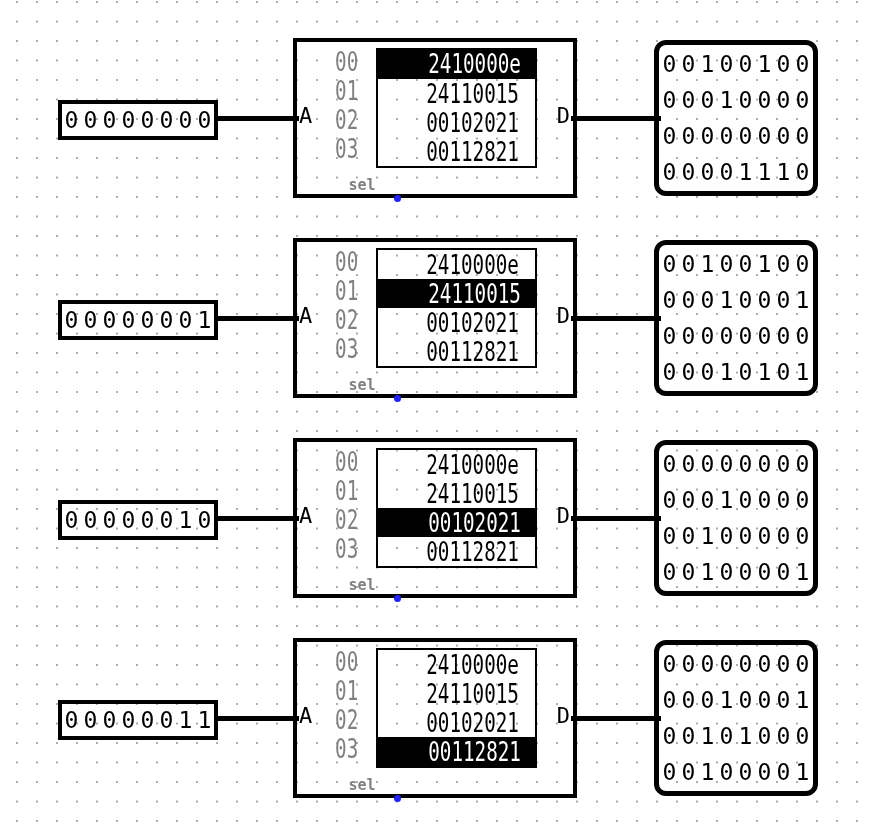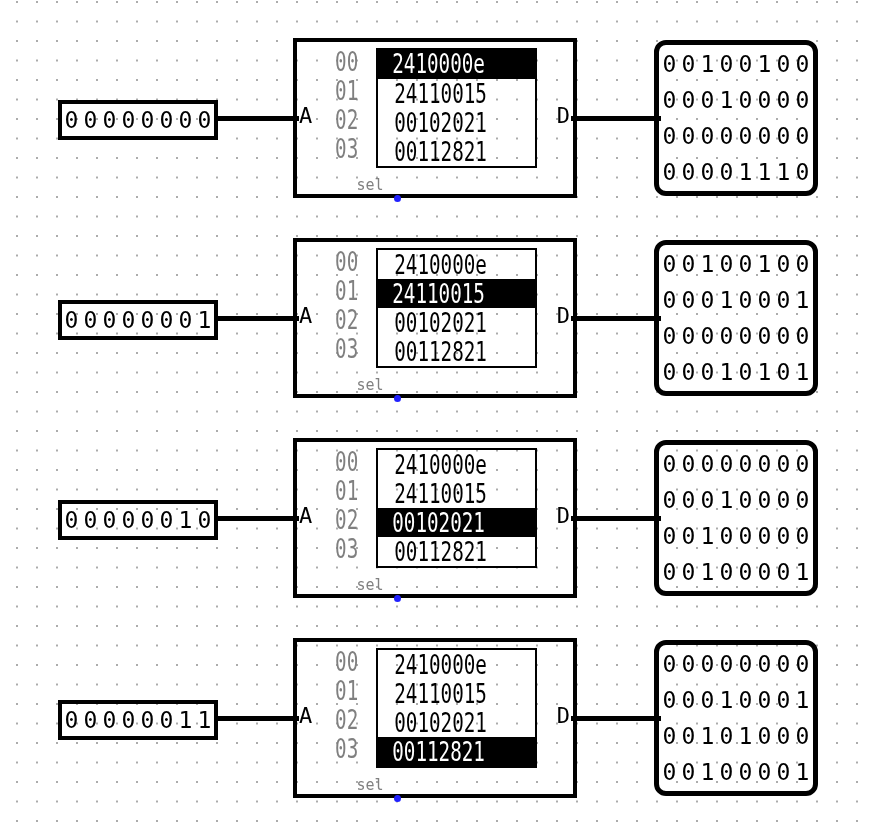--- a/index.html
+++ b/index.html
@@ -49,30 +49,30 @@
     height: 29px; line-height: 29px; text-align: center;
     font-size: 26px; color: var(--gray, #808080);
   }
 
   .rom-table {
     position: absolute; left: 79px; top: 6px;
     width: 161px; box-sizing: border-box;
     border: 2px solid var(--line, #000);
   }
   .rom-cell {
-    height: 29px; display: flex; align-items: center; justify-content: flex-start;
+    height: 29px; display: flex; align-items: center; justify-content: flex-end;
     font-size: 26px; white-space: nowrap;
   }
   .rom-cell.selected { background: var(--hl-bg, #000); color: var(--hl-fg, #fff); margin: 0 -2px; }
   .rom-cell.selected:first-child { margin-top: -2px; height: 31px; }
   .narrow { display: inline-block; transform: scaleX(0.74); }
 
   .sel-label {
-    position: absolute; left: 56px; top: 134px; width: 34px;
-    text-align: center; font-size: 15px; color: var(--gray, #808080);
+    position: absolute; left: 48px; top: 134px; width: 34px;
+    text-align: center; font-size: 15px; color: var(--gray, #808080); font-weight: bold;
   }
   .sel-pin {
     position: absolute; left: 97px; top: 153px; width: 7px; height: 7px;
     border-radius: 50%; background: var(--pin-blue, #2222ff);
   }
 
   
   .output-pin {
     position: absolute; left: 654px; top: 40px;
     width: 164px; height: 156px; box-sizing: border-box;

